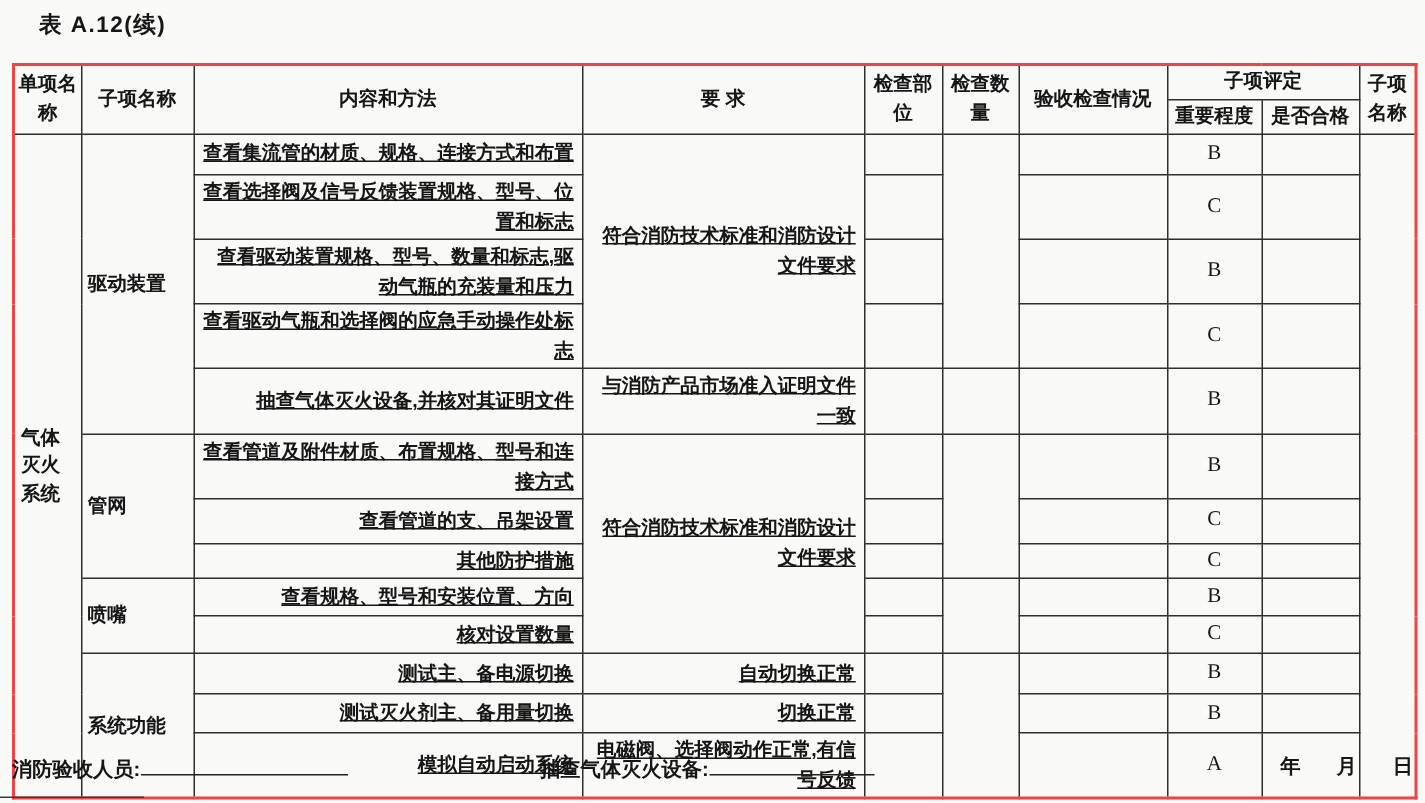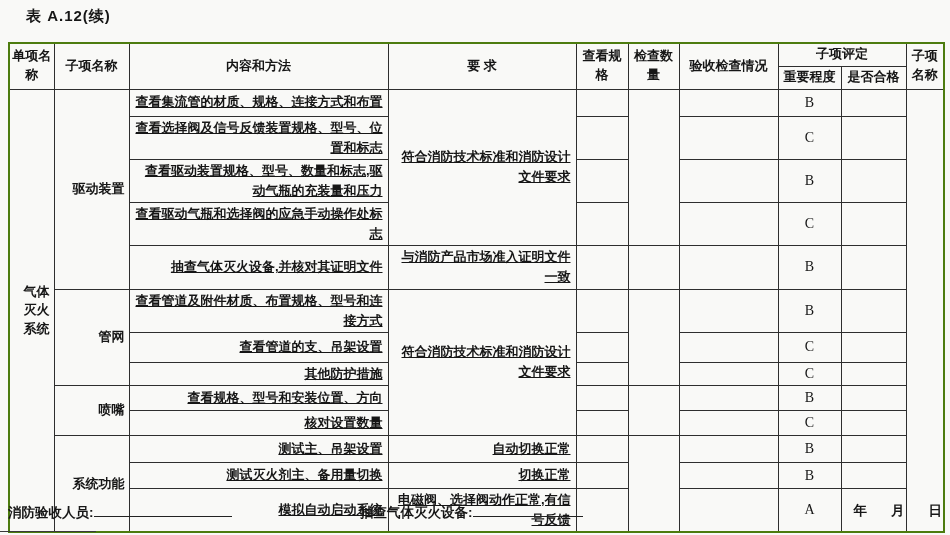--- a/index.html
+++ b/index.html
@@ -20,21 +20,21 @@
     position:absolute;top:7px;left:0;width:100%;
     text-align:left;font-size:15px;font-weight:bold;
     letter-spacing:1px;
     padding-left:26px;
   }
   table.main{
     position:absolute;left:8px;top:42px;
     width:935px;
     border-collapse:collapse;
     table-layout:fixed;
-    border:2px solid #4d7c0f;
+    border:2px solid #ef4444;
   }
   .main th,.main td{
     border:1px solid var(--grid);
     font-size:13px;
     font-weight:bold;
     padding:1px 4px;
     overflow:hidden;
     vertical-align:middle;
   }
   .main th{
@@ -43,21 +43,21 @@
     padding:1px 2px;
     font-weight:bold;
   }
   td.cell-left{
     text-align:right;
     line-height:1.55;
     padding:1px 5px;
     text-decoration:underline;
   }
   td.cell-center{
-    text-align:right;
+    text-align:left;
     line-height:1.4;
   }
   td.cell-letter{
     text-align:center;
     font-family:"Liberation Serif","DejaVu Serif",serif;
     font-weight:normal;
     font-size:14px;
   }
   tr.hh{height:23px;}
   tr.r1{height:27px;} tr.r2{height:36px;} tr.r3{height:42px;padding-left:12px;}
@@ -104,21 +104,21 @@
       <col style="width:63px">
       <col style="width:65px">
     <col style="width:38px">
   </colgroup>
   <thead>
     <tr class="hh">
       <th rowspan="2">单项名称</th>
       <th rowspan="2">子项名称</th>
       <th rowspan="2">内容和方法</th>
       <th rowspan="2">要 求</th>
-      <th rowspan="2">查看规格</th>
+      <th rowspan="2">检查部位</th>
       <th rowspan="2">检查数量</th>
       <th rowspan="2">验收检查情况</th>
       <th colspan="2">子项评定</th>
       <th rowspan="2">子项名称</th>
     </tr>
     <tr class="hh">
       <th>重要程度</th>
       <th>是否合格</th>
     </tr>
   </thead>
@@ -200,21 +200,21 @@
     </tr>
     <tr class="r10">
       <td class="cell-left">核对设置数量</td>
       <td></td>
       <td></td>
       <td class="cell-letter">C</td>
       <td></td>
     </tr>
     <tr class="r11">
       <td class="cell-center" rowspan="3">系统功能</td>
-      <td class="cell-left">测试主、吊架设置</td>
+      <td class="cell-left">测试主、备电源切换</td>
       <td class="cell-left">自动切换正常</td>
       <td></td>
       <td rowspan="3"></td>
       <td></td>
       <td class="cell-letter">B</td>
       <td></td>
     </tr>
     <tr class="r12">
       <td class="cell-left">测试灭火剂主、备用量切换</td>
       <td class="cell-left">切换正常</td>

